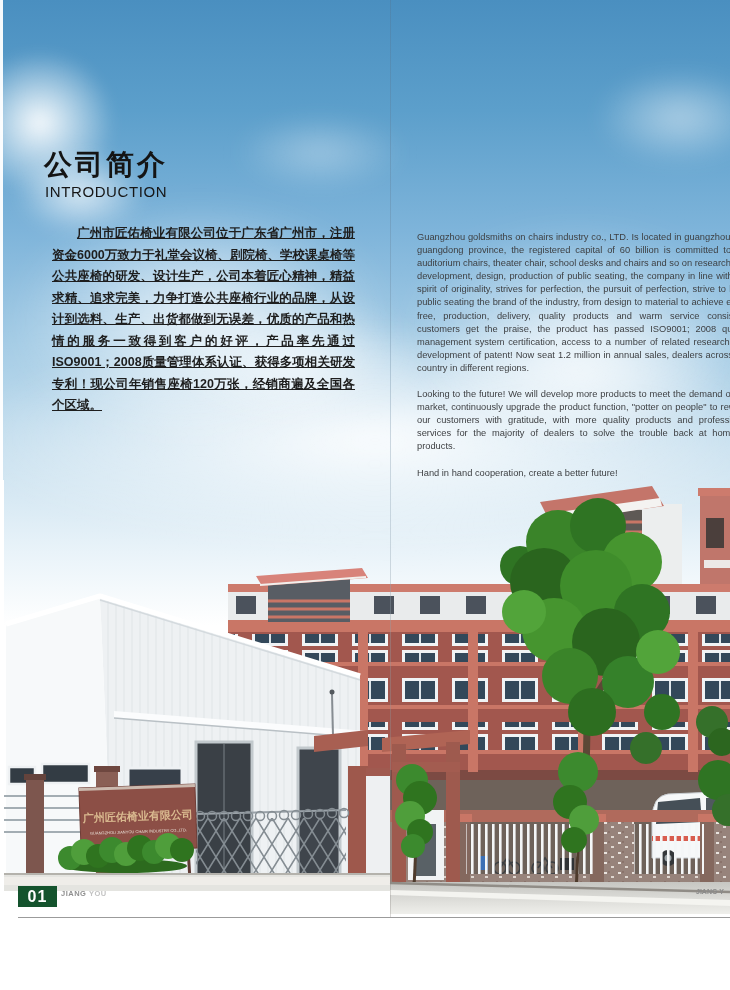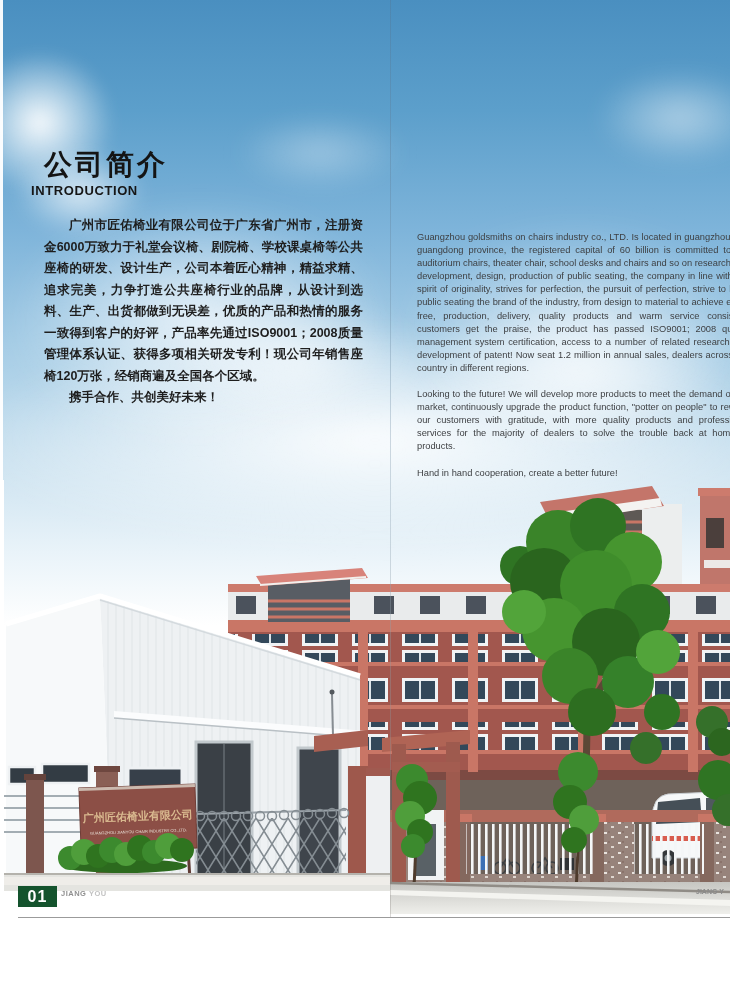--- a/index.html
+++ b/index.html
@@ -15,25 +15,25 @@
   .c3{left:405px;top:225px;width:345px;height:215px;background:radial-gradient(closest-side,rgba(255,255,255,.6),rgba(255,255,255,0));filter:blur(18px);}
   .c4{left:-35px;top:50px;width:150px;height:145px;background:radial-gradient(closest-side,rgba(255,255,255,.95),rgba(255,255,255,0));filter:blur(7px);}
   .c5{left:15px;top:150px;width:130px;height:85px;background:radial-gradient(closest-side,rgba(255,255,255,.75),rgba(255,255,255,0));filter:blur(9px);}
   .c6{left:595px;top:70px;width:170px;height:95px;background:radial-gradient(closest-side,rgba(255,255,255,.5),rgba(255,255,255,0));filter:blur(11px);}
   .c7{left:175px;top:295px;width:250px;height:130px;background:radial-gradient(closest-side,rgba(255,255,255,.65),rgba(255,255,255,0));filter:blur(13px);}
   .c8{left:425px;top:295px;width:310px;height:150px;background:radial-gradient(closest-side,rgba(255,255,255,.7),rgba(255,255,255,0));filter:blur(13px);}
   .c9{left:235px;top:115px;width:170px;height:75px;background:radial-gradient(closest-side,rgba(255,255,255,.35),rgba(255,255,255,0));filter:blur(11px);}
 
   .title-zh{position:absolute;left:44px;top:146px;font-size:28px;font-weight:bold;
             color:#141414;letter-spacing:3px;}
-  .title-en{position:absolute;left:31px;top:183px;font-size:13px;font-weight:bold;
+  .title-en{position:absolute;left:45px;top:183px;font-size:15px;font-weight:normal;
             color:#161616;letter-spacing:0.6px;}
   .zh-text{position:absolute;left:44px;top:215px;width:319px;font-size:12.5px;
            font-weight:bold;line-height:21.5px;color:#1e1e1e;text-align:justify;}
-  .zh-text p{margin:0;text-indent:2em;}
+  .zh-text p{margin:8px;text-indent:2em;text-decoration:underline;}
   .en-text{position:absolute;left:417px;top:231px;width:332px;font-size:9.3px;
            line-height:13.1px;color:#3d3f42;text-align:justify;}
   .en-text p{margin:0 0 13px 0;}
 
   .photo{position:absolute;left:0;top:480px;width:730px;height:440px;display:block;}
 
   .fold{position:absolute;left:390px;top:0;width:1px;height:918px;
         background:linear-gradient(180deg,rgba(80,125,160,.5),rgba(150,170,185,.4) 55%,rgba(130,125,120,.3));}
   .edge-left{position:absolute;left:0;top:0;width:3px;height:918px;background:rgba(255,255,255,.95);}
 
@@ -58,21 +58,20 @@
   <div class="cloud c6"></div>
   <div class="cloud c7"></div>
   <div class="cloud c8"></div>
   <div class="cloud c9"></div>
 
   <div class="title-zh">公司简介</div>
   <div class="title-en">INTRODUCTION</div>
 
   <div class="zh-text">
     <p>广州市匠佑椅业有限公司位于广东省广州市，注册资金6000万致力于礼堂会议椅、剧院椅、学校课桌椅等公共座椅的研发、设计生产，公司本着匠心精神，精益求精、追求完美，力争打造公共座椅行业的品牌，从设计到选料、生产、出货都做到无误差，优质的产品和热情的服务一致得到客户的好评，产品率先通过ISO9001；2008质量管理体系认证、获得多项相关研发专利！现公司年销售座椅120万张，经销商遍及全国各个区域。</p>
-    <p>携手合作、共创美好未来！</p>
   </div>
 
   <div class="en-text">
     <p>Guangzhou goldsmiths on chairs industry co., LTD. Is located in guangzhou city, guangdong province, the registered capital of 60 billion is committed to the auditorium chairs, theater chair, school desks and chairs and so on research and development, design, production of public seating, the company in line with the spirit of originality, strives for perfection, the pursuit of perfection, strive to build public seating the brand of the industry, from design to material to achieve error-free, production, delivery, quality products and warm service consistent customers get the praise, the product has passed ISO9001; 2008 quality management system certification, access to a number of related research and development of patent! Now seat 1.2 million in annual sales, dealers across the country in different regions.</p>
     <p>Looking to the future! We will develop more products to meet the demand of the market, continuously upgrade the product function, "potter on people" to reward our customers with gratitude, with more quality products and professional services for the majority of dealers to solve the trouble back at home of products.</p>
     <p>Hand in hand cooperation, create a better future!</p>
   </div>
 
   <svg class="photo" viewBox="0 0 730 440" xmlns="http://www.w3.org/2000/svg">
     <defs>

